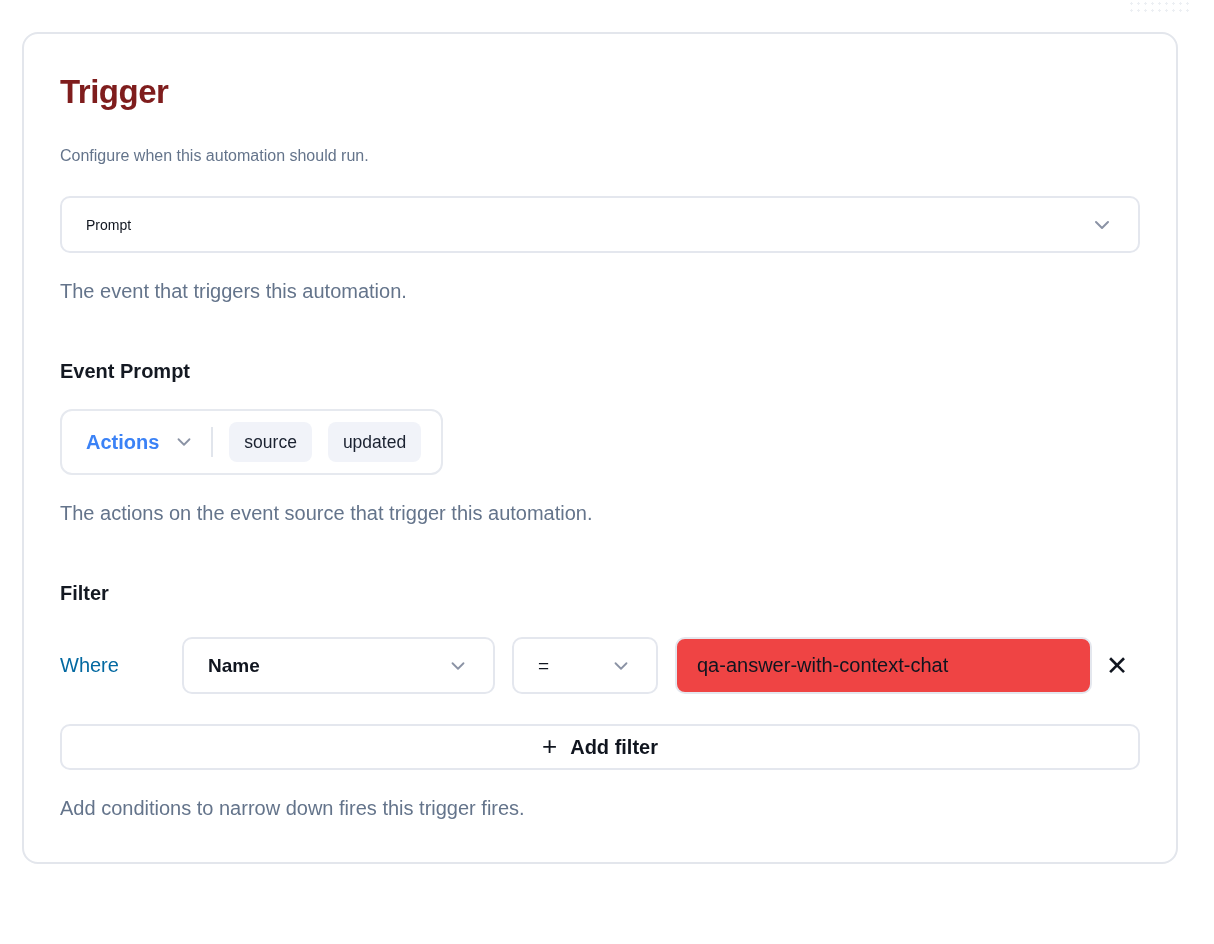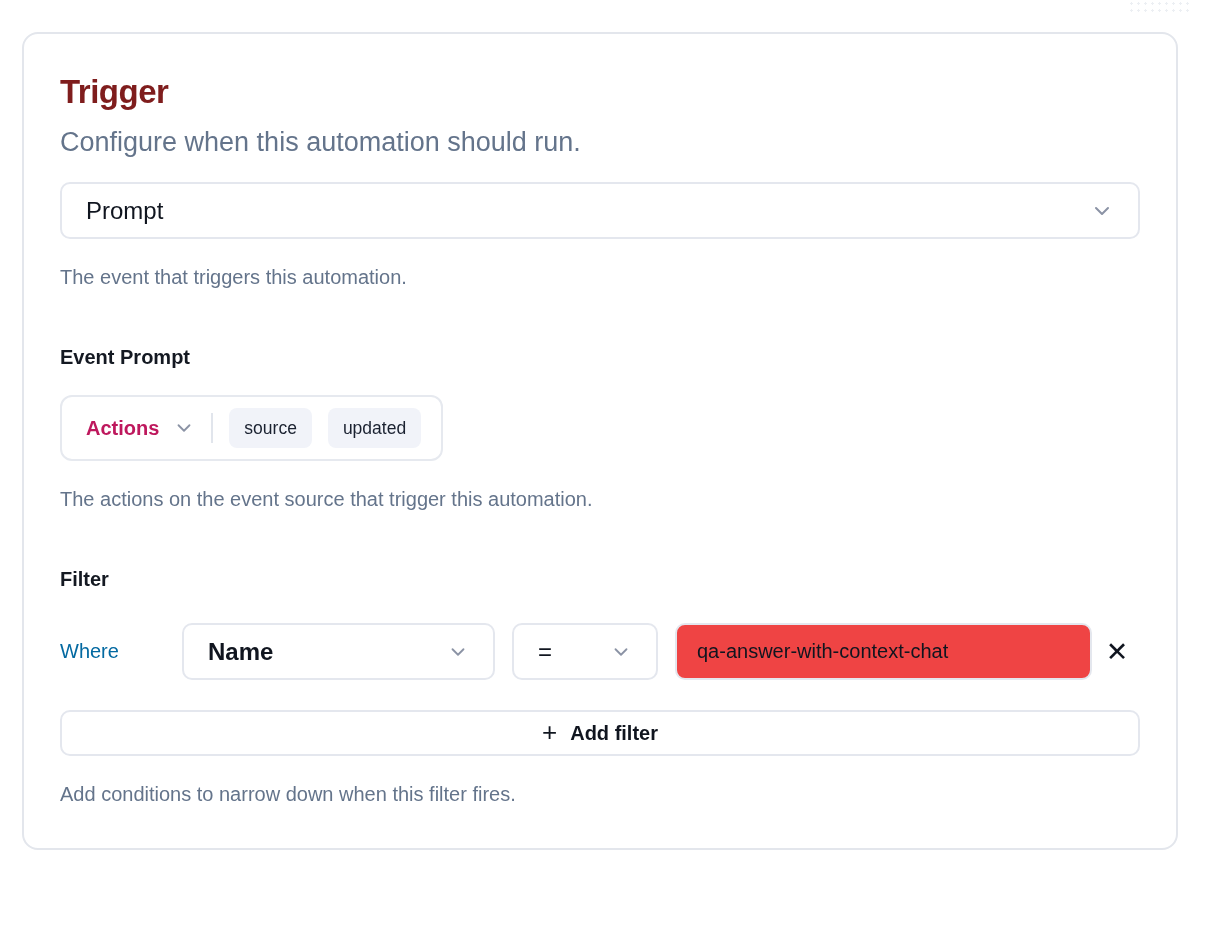--- a/index.html
+++ b/index.html
@@ -29,22 +29,22 @@
   }
   .card-title {
     font-size: 33px;
     font-weight: 700;
     letter-spacing: -0.5px;
     color: #7f1d1d;
     line-height: 40px;
     margin-top: 8px;
   }
   .card-subtitle {
-    margin-top: 16px;
-    font-size: 27px;
+    margin-top: 30px;
+    font-size: 16px;
     color: #64748b;
     line-height: 28px;
   }
   .field-label {
     margin-top: 52px;
     font-size: 20px;
     font-weight: 700;
     color: #141922;
     line-height: 28px;
   }
@@ -52,21 +52,21 @@
     margin-top: 26px;
     height: 57px;
     width: 100%;
     border: 2px solid #e4e7ee;
     border-radius: 10px;
     background: #ffffff;
     display: flex;
     align-items: center;
     justify-content: space-between;
     padding: 0 24px;
-    font-size: 24px;
+    font-size: 14px;
     color: #10151f;
     cursor: pointer;
     text-align: right;
   }
   .helper {
     margin-top: 24px;
     font-size: 20px;
     color: #64748b;
     line-height: 28px;
   }
@@ -80,21 +80,21 @@
     border-radius: 12px;
     background: #ffffff;
     padding: 11px 20px 11px 24px;
   }
   .actions-trigger {
     display: inline-flex;
     align-items: center;
     gap: 14px;
     font-size: 20px;
     font-weight: 700;
-    color: #be185d;
+    color: #3b82f6;
     cursor: pointer;
   }
   .v-divider {
     width: 2px;
     height: 30px;
     background: #e1e5ec;
   }
   .tag {
     background: #f1f3f9;
     border-radius: 8px;
@@ -117,21 +117,21 @@
   }
   .mini-select {
     height: 57px;
     border: 2px solid #e4e7ee;
     border-radius: 10px;
     background: #ffffff;
     display: flex;
     align-items: center;
     justify-content: space-between;
     padding: 0 24px;
-    font-size: 24px;
+    font-size: 19px;
     color: #10151f;
     cursor: pointer;
   }
   .field-select { width: 313px; font-weight: 700; margin-right: 17px; }
   .op-select { width: 146px; margin-right: 17px; }
   .value-input {
     height: 57px;
     flex: 1;
     border: 2px solid #e4e7ee;
     border-radius: 10px;
@@ -251,15 +251,15 @@
     <button class="remove-btn">
       <span>✕</span>
     </button>
   </div>
 
   <button class="add-filter-btn">
     <span class="plus-glyph">+</span>
     <span>Add filter</span>
   </button>
 
-  <div class="helper helper-last">Add conditions to narrow down when this filter fires.</div>
+  <div class="helper helper-last">Add conditions to narrow down fires this trigger fires.</div>
 
 </div>
 
 </body></html>

